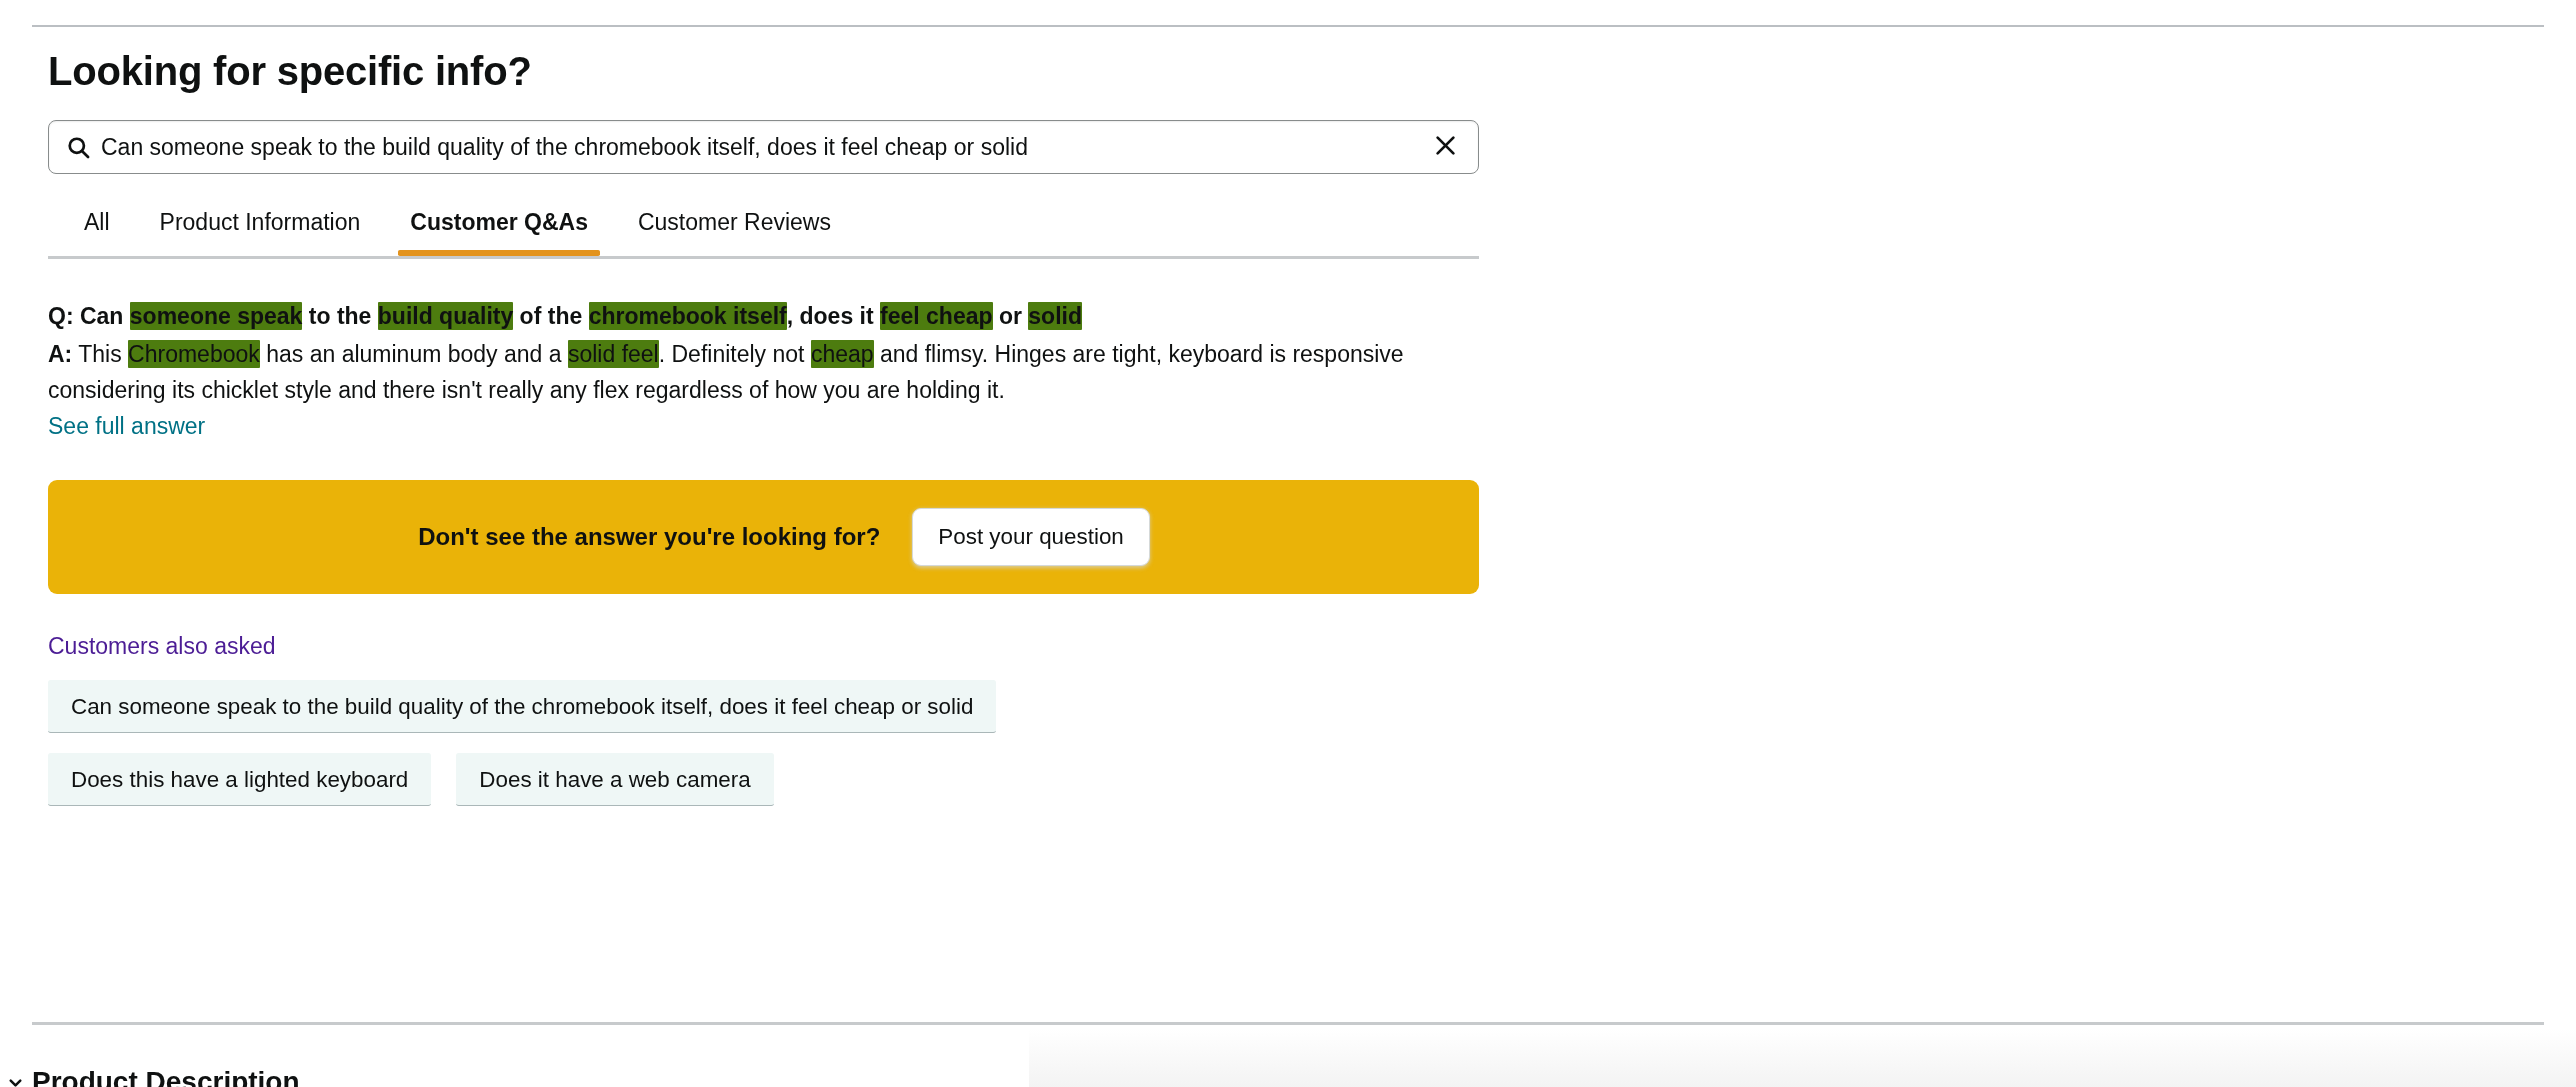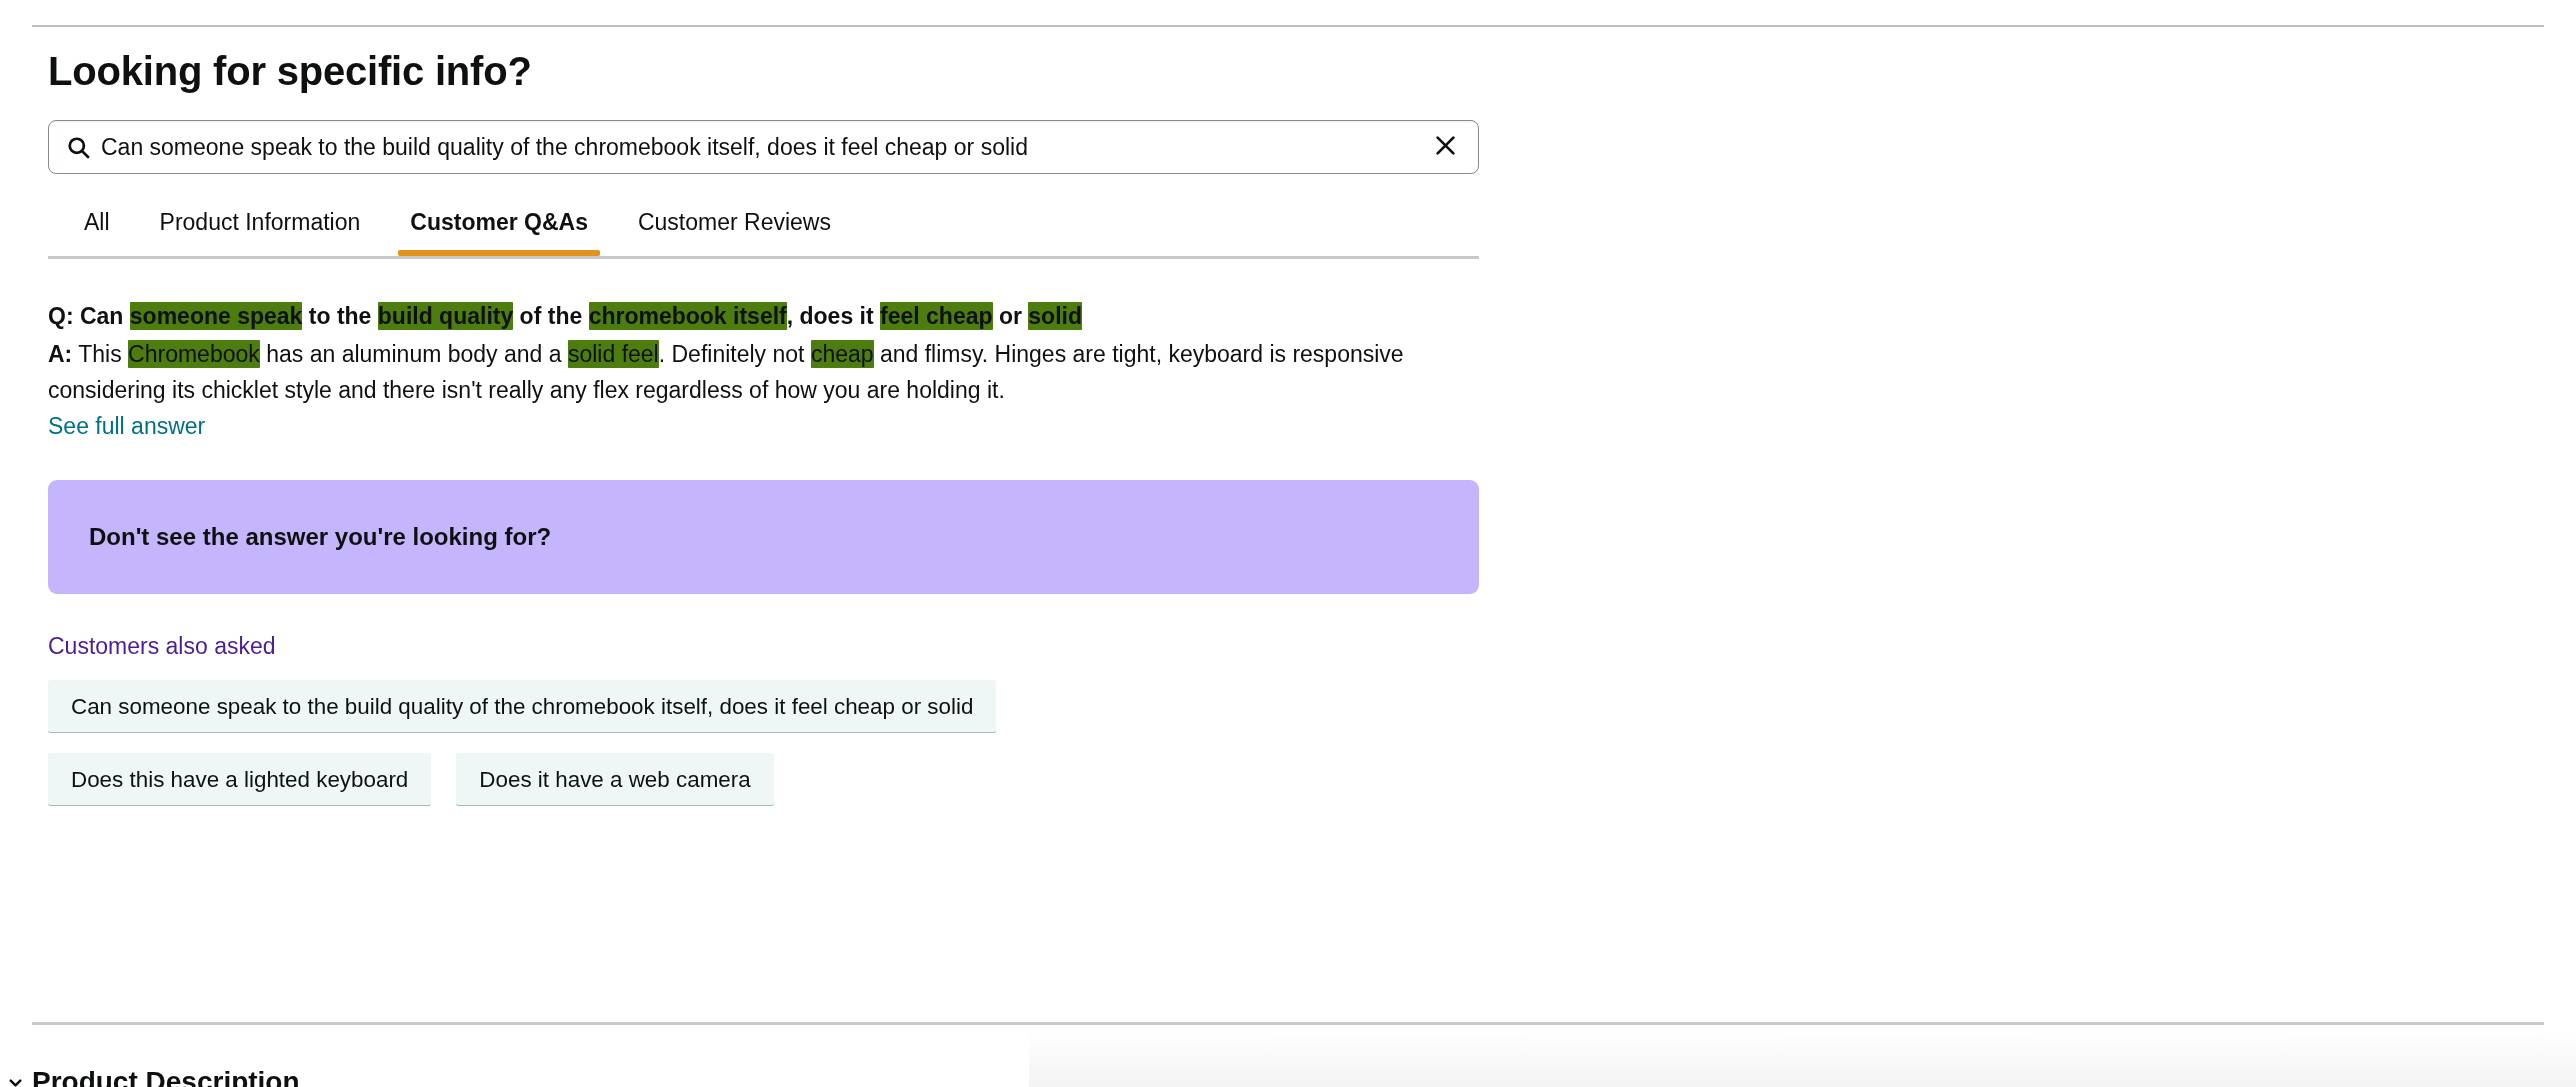--- a/index.html
+++ b/index.html
@@ -180,26 +180,27 @@
     text-decoration: none;
     cursor: pointer;
     margin-top: 0px;
   }
 
   
   .ask-box {
     margin-top: 36px;
     width: 1431px;
     height: 114px;
-    background: #c4b5fd;
+    background: #eab308;
     border-radius: 9px;
     display: flex;
     align-items: center;
     box-sizing: border-box;
     padding-left: 41px;
+    justify-content: center;
   }
   .ask-label {
     font-size: 24px;
     font-weight: 700;
     color: #0f1111;
     margin-right: 32px;
   }
   .post-btn {
     font-family: "Liberation Sans", sans-serif;
     font-size: 22.4px;
@@ -326,20 +327,21 @@
       <span>Q:</span><span id="q-parts"><span> Can </span><mark class="hl">someone speak</mark><span> to the </span><mark class="hl">build quality</mark><span> of the </span><mark class="hl">chromebook itself</mark><span>, does it </span><mark class="hl">feel cheap</mark><span> or </span><mark class="hl">solid</mark></span>
     </p>
     <p class="a-line">
       <span class="a-prefix">A:</span><span id="a-parts"><span> This </span><mark class="hl">Chromebook</mark><span> has an aluminum body and a </span><mark class="hl">solid feel</mark><span>. Definitely not </span><mark class="hl">cheap</mark><span> and flimsy. Hinges are tight, keyboard is responsive considering its chicklet style and there isn't really any flex regardless of how you are holding it.</span></span>
     </p>
     <a class="see-full">See full answer</a>
   </div>
 
   <div class="ask-box">
     <span class="ask-label">Don't see the answer you're looking for?</span>
+    <button class="post-btn">Post your question</button>
   </div>
 
   <div class="also-asked-label">Customers also asked</div>
 
   <div class="chip-rows" id="chip-rows">
       <div class="chip-row">
         <button class="chip">Can someone speak to the build quality of the chromebook itself, does it feel cheap or solid</button>
       </div>
       <div class="chip-row">
         <button class="chip">Does this have a lighted keyboard</button>

